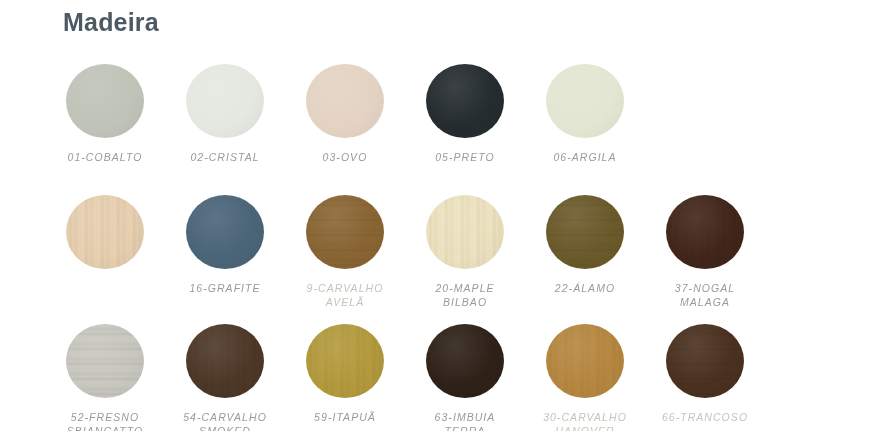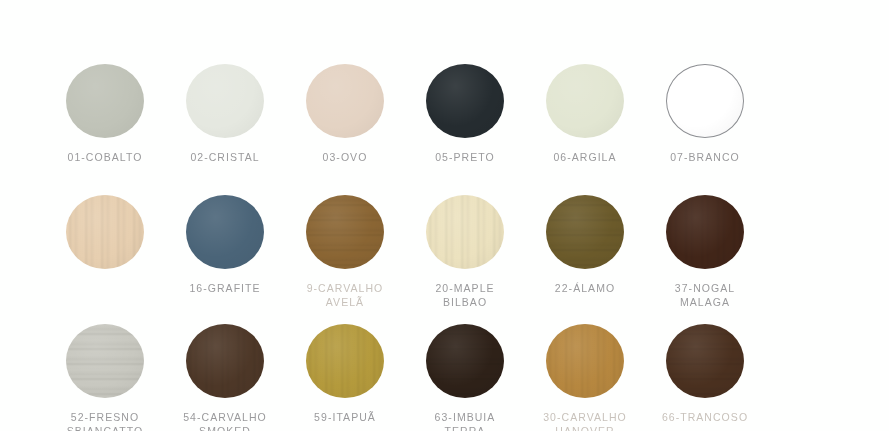--- a/index.html
+++ b/index.html
@@ -48,20 +48,21 @@
   #row-1 { top: 62px;  left: 45px; }
   #row-2 { top: 193px; left: 45px; }
   #row-3 { top: 322px; left: 45px; }
 
   .swatch-cell {
     width: 120px;
     margin-right: 0px;
     display: flex;
     flex-direction: column;
     align-items: center;
+    font-style: italic;
   }
 
   
   .swatch-disc-wrap {
     width: 80px;
     height: 78px;
     position: relative;
   }
   .swatch-disc {
     width: 78px;
@@ -138,20 +139,21 @@
   }
   .swatch-label.faint {
     color: #c8c2bb;
   }
 </style>
 </head>
 <body style="background: rgb(254, 255, 254);">
 
 <div id="palette-page">
 
+  <div class="page-title" style="color: rgb(78, 90, 99);">Madeira</div>
 
   <div class="swatch-row" id="row-1">
       <div class="swatch-cell">
         <div class="swatch-disc-wrap">
           <div class="swatch-disc" style="background: rgb(192, 195, 184);"></div>
         </div>
         <div class="swatch-label">01-COBALTO</div>
       </div>
       <div class="swatch-cell">
         <div class="swatch-disc-wrap">
@@ -169,26 +171,20 @@
         <div class="swatch-disc-wrap">
           <div class="swatch-disc" style="background: rgb(37, 44, 48);"></div>
         </div>
         <div class="swatch-label">05-PRETO</div>
       </div>
       <div class="swatch-cell">
         <div class="swatch-disc-wrap">
           <div class="swatch-disc" style="background: rgb(226, 230, 210);"></div>
         </div>
         <div class="swatch-label">06-ARGILA</div>
-      </div>
-      <div class="swatch-cell">
-        <div class="swatch-disc-wrap">
-          <div class="swatch-disc outlined" style="background: rgb(255, 255, 255); border-color: rgb(141, 143, 147);"></div>
-        </div>
-        <div class="swatch-label">07-BRANCO</div>
       </div>
     </div>
   <div class="swatch-row" id="row-2">
       <div class="swatch-cell">
         <div class="swatch-disc-wrap">
           <div class="swatch-disc" style="background: rgb(231, 207, 176);">
             <div class="grain v"></div>
           </div>
         </div>
       </div>

